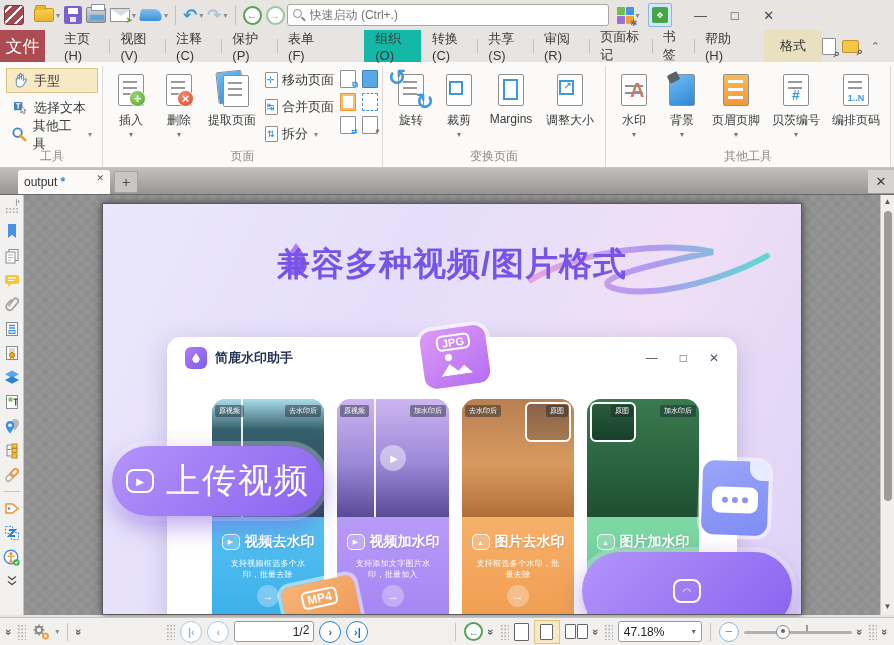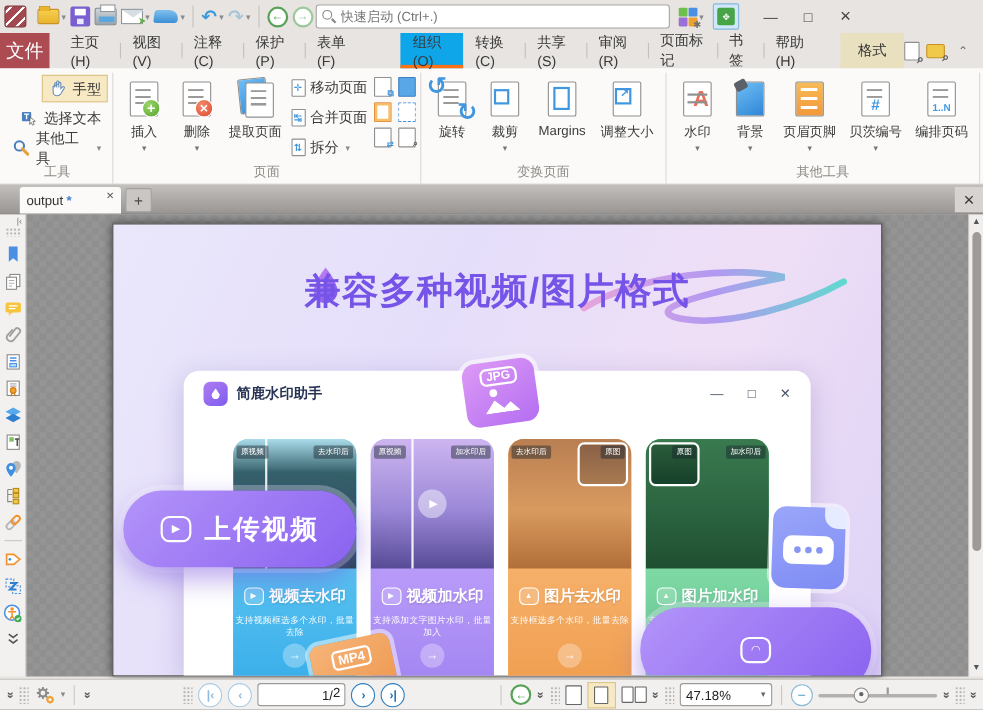--- a/index.html
+++ b/index.html
@@ -45,21 +45,21 @@
   .gridgear::after { content:"✱"; position:absolute; right:-4px; bottom:-4px; color:#6f6f6f; font-size:9px; }
   .fullscreen { width:24px; height:24px; background:#cfe7f7; border:1px solid #86b7dd; border-radius:2px; display:flex; align-items:center; justify-content:center; }
   .fsin { width:16px; height:16px; background:#47a447; border-radius:2px; color:#fff; font-size:8px; display:flex; align-items:center; justify-content:center; letter-spacing:-1px; }
   .winbtn { width:34px; height:26px; display:inline-flex; align-items:center; justify-content:center; font-size:13px; color:#444; }
 
   
   .menubar { height:32px; background:#e7e4e1; display:flex; align-items:stretch; }
   .mi-file { width:58px; background:#ad4b52; color:#fff; display:flex; align-items:center; justify-content:center; font-size:17px; }
   .mi { padding:0 11px; display:flex; align-items:center; font-size:13px; color:#3a3a3a; position:relative; }
   .mi + .mi::before { content:""; position:absolute; left:0; top:9px; height:14px; width:1px; background:#c3bfbb; }
-  .mi.active { background:#0ea5e9; border-bottom:3px solid #f97316; padding-top:3px;margin-left:32px; }
+  .mi.active { background:#14b8a6; border-bottom:3px solid #14b8a6; padding-top:3px;margin-left:32px; }
   .mi.active::before, .mi.active + .mi::before { display:none; }
   .mi-format { width:74px; background:#e9e0bf; display:flex; align-items:center; justify-content:center; font-size:13px; margin-left:14px; }
   .mb-right { margin-left:auto; display:flex; align-items:center; gap:6px; padding-right:8px; }
   .mini-doc { width:14px; height:17px; background:#fff; border:1px solid #8f8f8f; border-radius:1px; position:relative; }
   .mini-doc::after { content:"⌕"; position:absolute; right:-5px; bottom:-6px; font-size:11px; color:#555; font-weight:bold; }
   .mini-folder { width:17px; height:13px; background:#f0c84a; border:1px solid #c79327; border-radius:2px; position:relative; }
   .mini-folder::after { content:"⌕"; position:absolute; right:-5px; bottom:-6px; font-size:11px; color:#555; font-weight:bold; }
   .rib-collapse { color:#666; font-size:11px; padding:0 6px; }
 
   
@@ -87,21 +87,21 @@
   .resz::after { content:"↗"; position:absolute; right:0px; top:-2px; color:#3f97e0; font-size:10px; font-weight:bold; }
   .marg { position:absolute; inset:4px 5px 5px 4px; border:2px solid #3f97e0; }
   .wmA { position:absolute; font-size:20px; font-weight:bold; color:#e8705a; top:4px; left:8px; }
   .wmbar { position:absolute; left:3px; right:3px; height:1.5px; background:#8f8f8f; }
   .bucket { position:absolute; left:-2px; top:-2px; width:11px; height:9px; background:#5a6168; border-radius:2px; transform:rotate(-28deg); }
   .doc.orangefill { background:linear-gradient(#f8bb55,#f2993a); }
   .doc.orangefill .wlines { position:absolute; left:4px; right:5px; top:5px; height:22px; background:repeating-linear-gradient(#fff 0 3px,transparent 3px 8px); }
   .hashsym { position:absolute; bottom:2px; left:0; right:0; text-align:center; color:#3f97e0; font-weight:bold; font-size:14px; }
   .onen { position:absolute; bottom:2px; left:0; right:0; text-align:center; color:#3f97e0; font-weight:bold; font-size:9px; }
 
-  .toolcol { display:flex; flex-direction:column; gap:2px; width:92px;align-items:flex-end; }
+  .toolcol { display:flex; flex-direction:column; gap:2px; width:92px; }
   .toolrow { display:flex; align-items:center; gap:5px; height:25px; padding:0 5px; font-size:13px; color:#3a3a3a; border:1px solid transparent; }
   .toolrow.selected { background:#f6e9c4; border-color:#dcc386; }
   .t16 { width:17px; height:17px; display:inline-flex; align-items:center; justify-content:center; }
 
   .pg-textcol { display:flex; flex-direction:column; justify-content:flex-start; gap:3px; margin-left:4px; }
   .pg-textrow { display:flex; align-items:center; gap:4px; height:24px; font-size:13px; color:#3a3a3a; white-space:nowrap; }
   .tinydoc { width:13px; height:16px; background:#fff; border:1px solid #8f8f8f; border-radius:1px; position:relative; flex:0 0 auto; }
   .tinydoc i { position:absolute; font-style:normal; color:#3f97e0; font-weight:bold; font-size:9px; left:1px; top:2px; }
   .smallcol { display:flex; flex-direction:column; gap:5px; margin-left:6px; padding-top:2px; }
   .sdoc { width:16px; height:18px; background:#fff; border:1px solid #8f8f8f; border-radius:1px; position:relative; }
@@ -165,31 +165,31 @@
   .tag { position:absolute; font-size:7px; color:#fff; background:rgba(25,35,45,.45); padding:1px 4px; border-radius:2px; white-space:nowrap; }
   .thumb { position:absolute; width:46px; height:40px; border:2px solid #fff; border-radius:6px; }
   .thumb .tag { right:1px; top:1px; left:auto; }
   .c3 .thumb { right:3px; top:3px; background:linear-gradient(180deg,#8a6148,#a87a50); }
   .c4 .thumb { left:3px; top:3px; background:linear-gradient(180deg,#2a5c3a,#16402a); }
   .play { position:absolute; left:50%; top:50%; transform:translate(-50%,-50%); width:26px; height:26px; border-radius:50%;
           background:rgba(255,255,255,.45); color:#fff; font-size:10px; display:flex; align-items:center; justify-content:center; padding-left:2px; }
   .ct-row { display:flex; align-items:center; justify-content:center; gap:5px; margin-top:16px; }
   .ct-ic { width:18px; height:16px; border:1.7px solid #fff; border-radius:5px; color:#fff; font-size:7px; display:flex; align-items:center; justify-content:center; background:rgba(255,255,255,.18); }
   .ct-title { font-size:14px; font-weight:bold; color:#fff; text-shadow:0 1px 2px rgba(0,0,0,.15); white-space:nowrap; }
-  .ct-desc { margin-top:7px; text-align:center; font-size:8px; color:rgba(255,255,255,.95); padding:0 0; letter-spacing:.3px; }
+  .ct-desc { margin-top:7px; text-align:center; font-size:8px; color:rgba(255,255,255,.95); padding:0 13px; letter-spacing:.3px; }
   .ct-arrow { position:absolute; left:50%; transform:translateX(-50%); top:186px; width:22px; height:22px; border-radius:50%;
               background:rgba(255,255,255,.3); color:#fff; font-size:11px; display:flex; align-items:center; justify-content:center; }
 
   .upl-btn { position:absolute; display:flex; align-items:center; justify-content:center; gap:12px;
              background:linear-gradient(135deg,#b394f9,#8a62f0); border-radius:38px; color:#fff;
              box-shadow:0 10px 24px rgba(120,80,220,.5), 0 0 0 5px rgba(255,255,255,.28); }
   .upl-video { left:9px; top:242px; width:212px; height:70px; }
   .upl-image { left:479px; top:348px; width:210px; height:78px; }
   .upl-ic { width:28px; height:24px; border:2.5px solid #fff; border-radius:8px; display:flex; align-items:center; justify-content:center; font-size:10px; color:#fff; }
-  .upl-label { font-size:24px; font-weight:bold; letter-spacing:2px; }
+  .upl-label { font-size:34px; font-weight:normal; letter-spacing:2px; }
 
   .jpg-badge { position:absolute; left:319px; top:124px; width:66px; height:58px; border-radius:12px;
                background:linear-gradient(150deg,#dd9af5,#b46ef2); transform:rotate(-8deg);
                box-shadow:0 0 0 4px rgba(255,255,255,.55); display:flex; flex-direction:column; align-items:center; }
   .jpg-label { margin-top:6px; border:2px solid #fff; border-radius:6px; font-size:11px; font-weight:bold; color:#fff; padding:0 4px; }
   .jpg-pic { position:relative; width:40px; height:22px; margin-top:3px; }
   .jpg-pic .dot { position:absolute; left:10px; top:0; width:7px; height:7px; border-radius:50%; background:#fff; }
   .jpg-pic .mtn { position:absolute; left:4px; bottom:0; width:32px; height:13px; background:#fff; clip-path:polygon(0 100%,30% 10%,55% 70%,75% 30%,100% 100%); }
 
   .mp4-badge { position:absolute; left:181px; top:377px; width:74px; height:48px; border-radius:9px;

